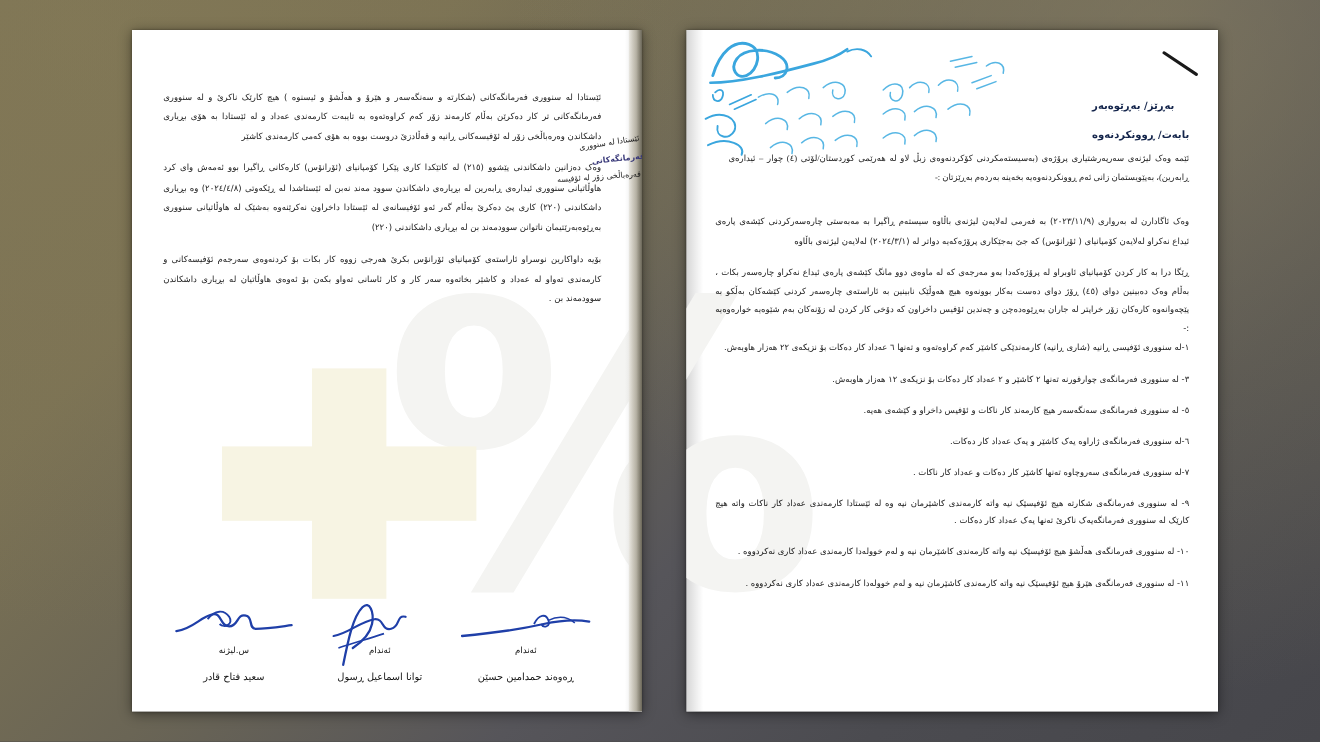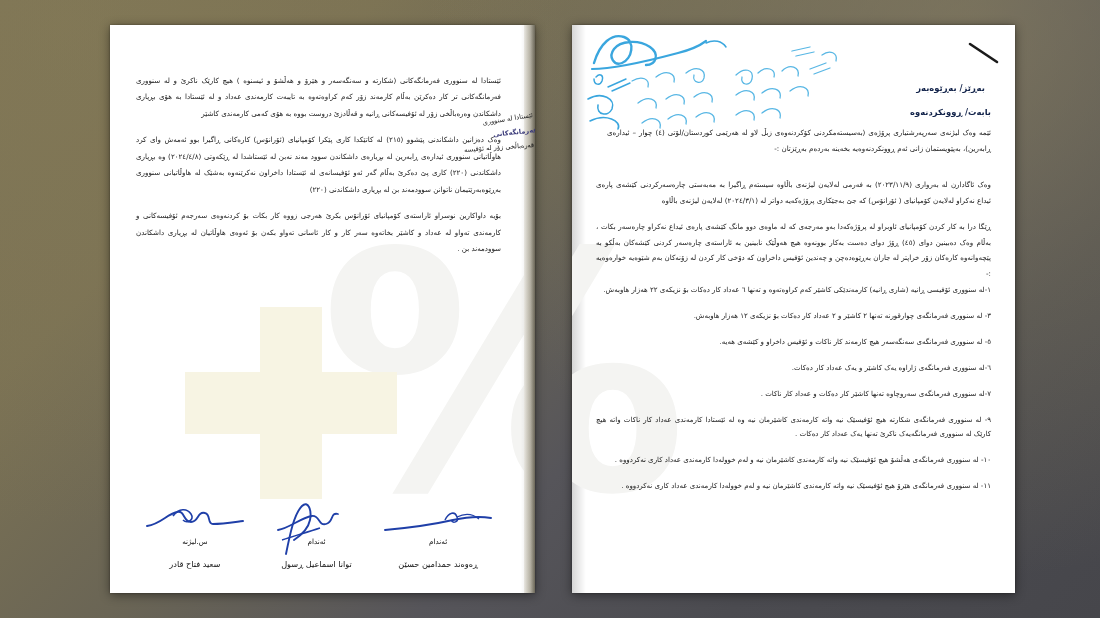--- a/index.html
+++ b/index.html
@@ -105,29 +105,29 @@
     position:absolute;left:14px;top:4px;width:260px;height:100px;z-index:6;
     pointer-events:none;
   }
   #hand-note svg{display:block;}
   #corner-mark{
     position:absolute;right:14px;top:16px;width:34px;height:24px;z-index:6;
   }
 
   #right-head{
     position:absolute;right:24px;top:58px;z-index:4;
-    direction:rtl;text-align:center;
+    direction:rtl;text-align:left;
   }
   #right-head div{font-size:8.4px;font-weight:700;color:#12234a;margin-bottom:14px;}
 
   #right-intro{
     position:absolute;right:24px;left:24px;top:100px;z-index:4;
     font-size:7.1px;line-height:2.25;
   }
-  #right-intro p{margin:0 0 9px 11px;text-align:justify;text-align-last:right;}
+  #right-intro p{margin:0 0 9px 11px;text-align:justify;text-align-last:right;font-family:Liberation Serif, serif;}
 
   #right-paras{
     position:absolute;right:24px;left:24px;top:152px;z-index:4;
     font-size:7.1px;line-height:2.2;
   }
   #right-paras p{margin:0 0 11px 0;text-align:justify;text-align-last:right;}
 
   #right-list{
     position:absolute;right:24px;left:24px;top:258px;z-index:4;
     font-size:7.05px;line-height:2.05;

